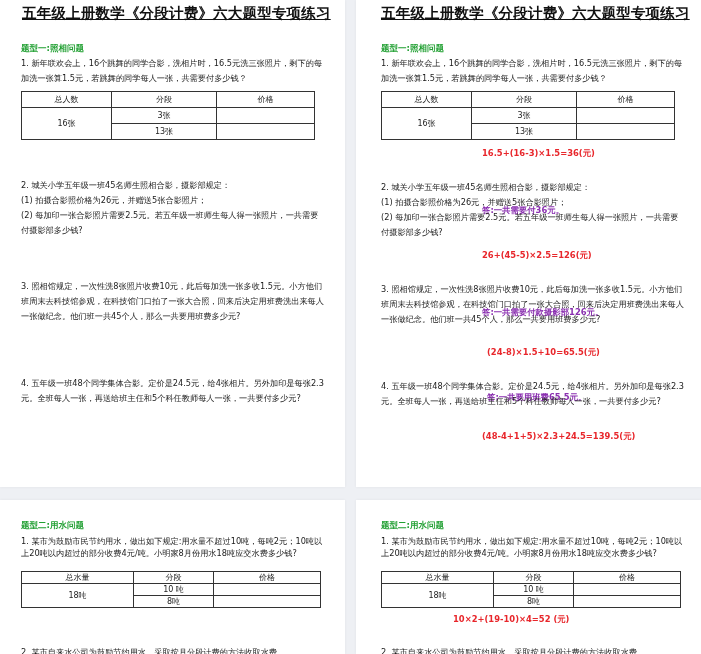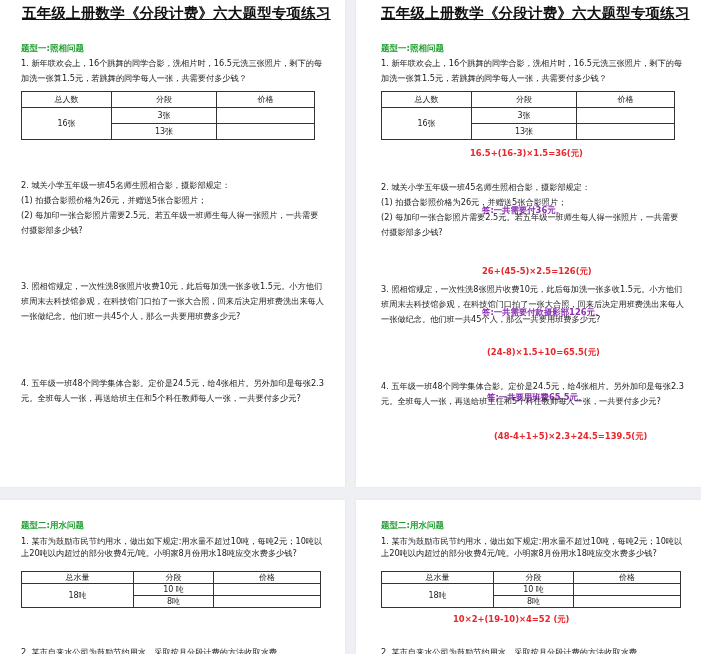--- a/index.html
+++ b/index.html
@@ -66,32 +66,32 @@
       <td rowspan="2">16张</td>
       <td>3张</td>
       <td></td>
     </tr>
     <tr style="height:16px">
       <td>13张</td>
       <td></td>
     </tr>
   </tbody>
     </table>
-  <div class="ans-formula" style="top:148px;left:114px">16.5+(16-3)×1.5=36(元)</div>
+  <div class="ans-formula" style="top:148px;left:126px">16.5+(16-3)×1.5=36(元)</div>
   <div class="ans-text" style="top:165px;left:126px">答:一共需要付36元。</div>
   <div class="para" style="top:180px;left:25px">2. 城关小学五年级一班45名师生照相合影，摄影部规定：</div>
   <div class="para" style="top:195px;left:25px">(1) 拍摄合影照价格为26元，并赠送5张合影照片；</div>
   <div class="para" style="top:210px;left:25px">(2) 每加印一张合影照片需要2.5元。若五年级一班师生每人得一张照片，一共需要付摄影部多少钱?</div>
-  <div class="ans-formula" style="top:266px;left:126px">26+(45-5)×2.5=126(元)</div>
+  <div class="ans-formula" style="top:250px;left:126px">26+(45-5)×2.5=126(元)</div>
   <div class="ans-text" style="top:267px;left:126px">答:一共需要付款摄影部126元。</div>
   <div class="para" style="top:282px;left:25px">3. 照相馆规定，一次性洗8张照片收费10元，此后每加洗一张多收1.5元。小方他们班周末去科技馆参观，在科技馆门口拍了一张大合照，回来后决定用班费洗出来每人一张做纪念。他们班一共45个人，那么一共要用班费多少元?</div>
   <div class="ans-formula" style="top:347px;left:131px">(24-8)×1.5+10=65.5(元)</div>
   <div class="ans-text" style="top:352px;left:131px">答:一共要用班费65.5元。</div>
   <div class="para" style="top:379px;left:25px">4. 五年级一班48个同学集体合影。定价是24.5元，给4张相片。另外加印是每张2.3元。全班每人一张，再送给班主任和5个科任教师每人一张，一共要付多少元?</div>
-  <div class="ans-formula" style="top:431px;left:138px">(48-4+1+5)×2.3+24.5=139.5(元)</div>
+  <div class="ans-formula" style="top:431px;left:126px">(48-4+1+5)×2.3+24.5=139.5(元)</div>
   <div class="ans-text" style="top:448px;left:126px">答:一共要付139.5元。</div>
 </div>
 
 <div class="page" id="p3">
   <div class="heading" style="top:20px">题型二:用水问题</div>
   <div class="para tight" style="top:35px">1. 某市为鼓励市民节约用水，做出如下规定:用水量不超过10吨，每吨2元；10吨以上20吨以内超过的部分收费4元/吨。小明家8月份用水18吨应交水费多少钱?</div>
   <table class="seg" style="top:71px;width:300px">
     <tbody>
         <tr style="height:12px">
       <td style="width:112px">总水量</td>

